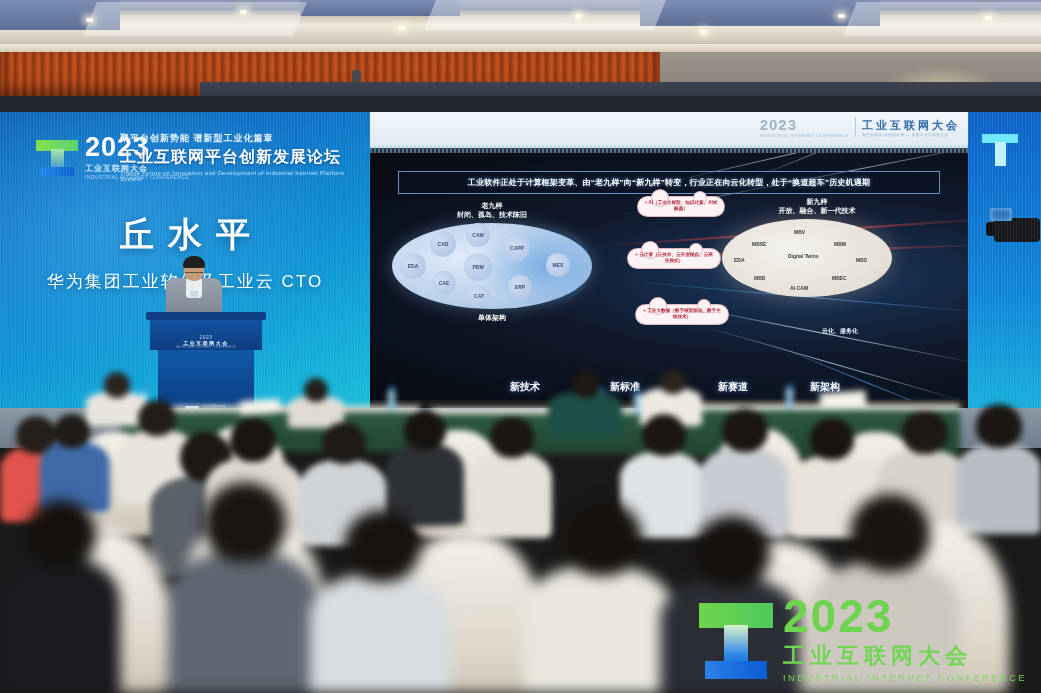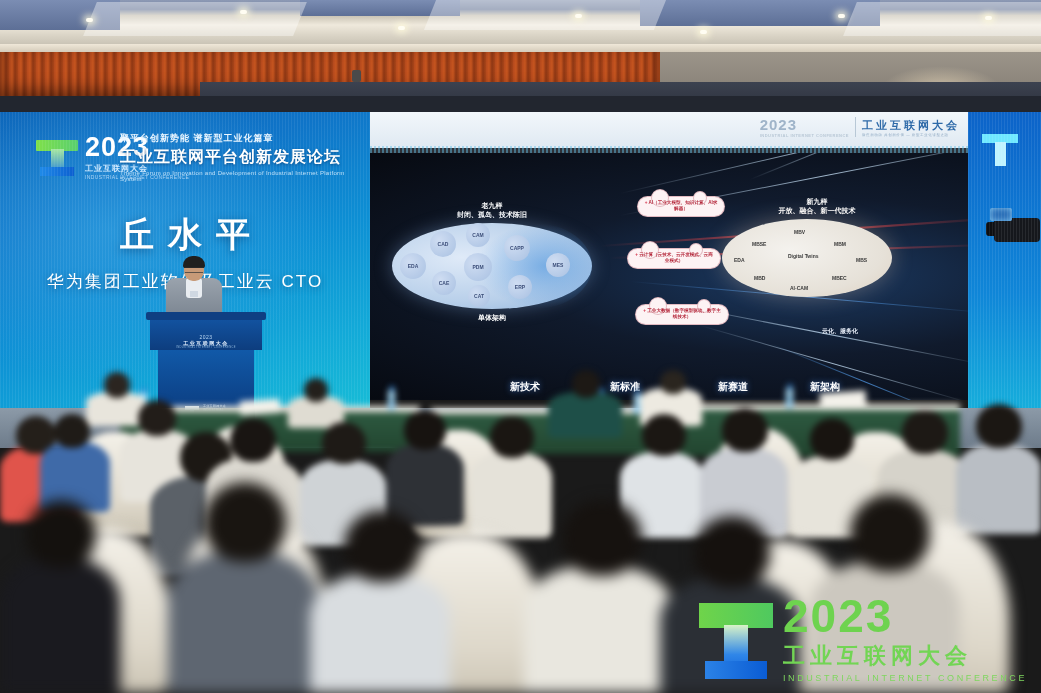--- a/index.html
+++ b/index.html
@@ -255,20 +255,23 @@
       <div class="beam w" style="left:250px;top:40px;width:420px;transform:rotate(-13deg);"></div>
       <div class="beam w" style="left:250px;top:62px;width:420px;transform:rotate(-11deg);"></div>
       <div class="beam r" style="left:230px;top:92px;width:400px;transform:rotate(-4deg);height:2px;"></div>
       <div class="beam r" style="left:240px;top:104px;width:380px;transform:rotate(-2deg);height:2px;"></div>
       <div class="beam b" style="left:260px;top:128px;width:360px;transform:rotate(5deg);"></div>
       <div class="beam w" style="left:300px;top:150px;width:320px;transform:rotate(11deg);"></div>
       <div class="beam w" style="left:330px;top:172px;width:280px;transform:rotate(16deg);"></div>
       <div class="beam w" style="left:380px;top:26px;width:230px;transform:rotate(-22deg);"></div>
       <div class="beam b" style="left:400px;top:190px;width:210px;transform:rotate(22deg);"></div>
 
+      <div class="banner">
+        <span>工业软件正处于计算框架变革、由“老九样”向“新九样”转变，行业正在向云化转型，处于“换道超车”历史机遇期</span>
+      </div>
 
       <div class="grp-label" style="left:52px;top:48px;width:140px;">
         <div>老九样</div>
         <div>封闭、孤岛、技术陈旧</div>
       </div>
       <div class="ellipse-old"></div>
       <div class="bub" style="left:30px;top:100px;width:26px;height:26px;">EDA</div>
       <div class="bub" style="left:60px;top:78px;width:26px;height:26px;">CAD</div>
       <div class="bub" style="left:62px;top:118px;width:24px;height:24px;">CAE</div>
       <div class="bub" style="left:96px;top:70px;width:24px;height:24px;">CAM</div>

